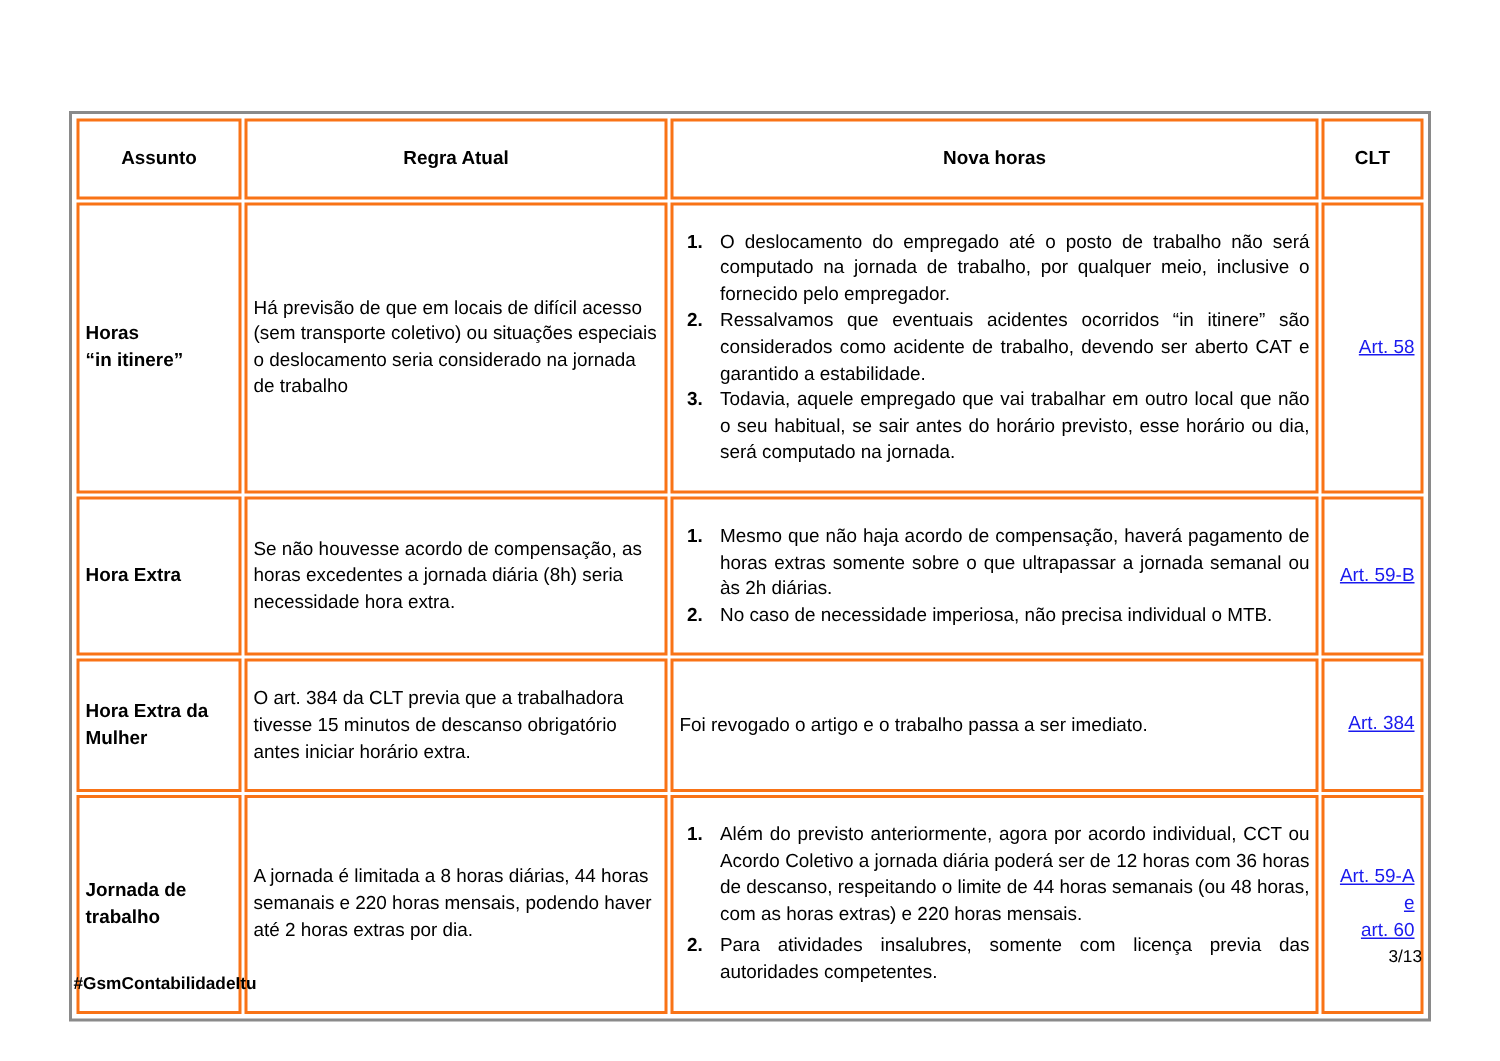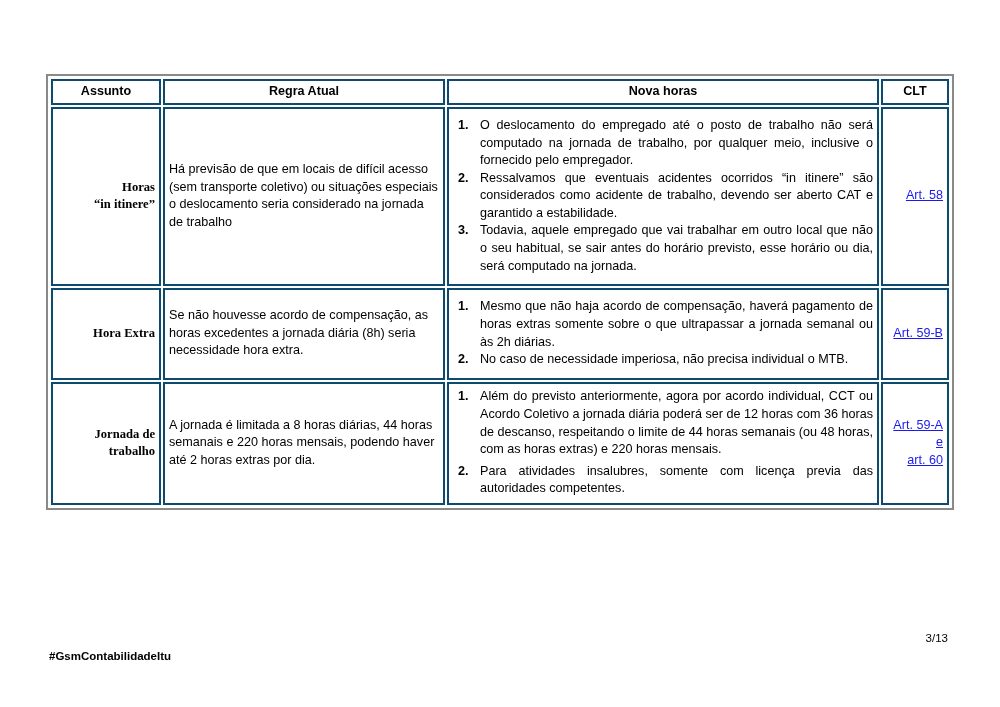--- a/index.html
+++ b/index.html
@@ -27,41 +27,40 @@
     }
     table.rules {
       width: 100%;
       border-collapse: separate;
       border-spacing: 2px;
       table-layout: fixed;
       font-size: 12.6px;
       line-height: 17.6px;
     }
     table.rules td, table.rules th {
-      border: 2px solid #0c4a6e;
-      padding: 2px 4px;
+      border: 2px solid #f97316;
+      padding: 16px 4px;
       vertical-align: middle;
       box-sizing: border-box;
     }
     table.rules th {
       font-weight: bold;
       text-align: center;
       height: 20px;
       font-size: 12.6px;
     }
     th.col-clt { font-size: 11px; }
     col.c1 { width: 110px; }
     col.c2 { width: 282px; }
     col.c3 { width: 432px; }
     col.c4 { width: auto; }
 
     td.subject {
-      text-align: right;
+      text-align: left;
       font-weight: bold;
-      font-family: Liberation Serif, serif;
     }
     td.current {
       text-align: left;
     }
     td.newrule {
       text-align: justify;
       padding-right: 3px;
     }
     td.clt {
       text-align: right;
@@ -154,20 +153,28 @@
           <ol class="items">
             <li><span class="num">1.</span><span>Mesmo que não haja acordo de compensação, haverá pagamento de horas extras somente sobre o que ultrapassar a jornada semanal ou às 2h diárias.</span></li>
             <li><span class="num">2.</span><span>No caso de necessidade imperiosa, não precisa individual o MTB.</span></li>
           </ol>
         </td>
         <td class="clt">
           <a href="#">Art. 59-B</a>
         </td>
       </tr>
 
+      <tr class="r3">
+        <td class="subject">Hora Extra da Mulher</td>
+        <td class="current">O art. 384 da CLT previa que a trabalhadora tivesse 15 minutos de descanso obrigatório antes iniciar horário extra.</td>
+        <td class="newrule">Foi revogado o artigo e o trabalho passa a ser imediato.</td>
+        <td class="clt" style="padding-top:14px;">
+          <a href="#">Art. 384</a>
+        </td>
+      </tr>
 
       <tr class="r4">
         <td class="subject">
           <div>Jornada de</div>
           <div>trabalho</div>
         </td>
         <td class="current">A jornada é limitada a 8 horas diárias, 44 horas semanais e 220 horas mensais, podendo haver até 2 horas extras por dia.</td>
         <td class="newrule">
           <ol class="items spaced">
             <li><span class="num">1.</span><span>Além do previsto anteriormente, agora por acordo individual, CCT ou Acordo Coletivo a jornada diária poderá ser de 12 horas com 36 horas de descanso, respeitando o limite de 44 horas semanais (ou 48 horas, com as horas extras) e 220 horas mensais.</span></li>

